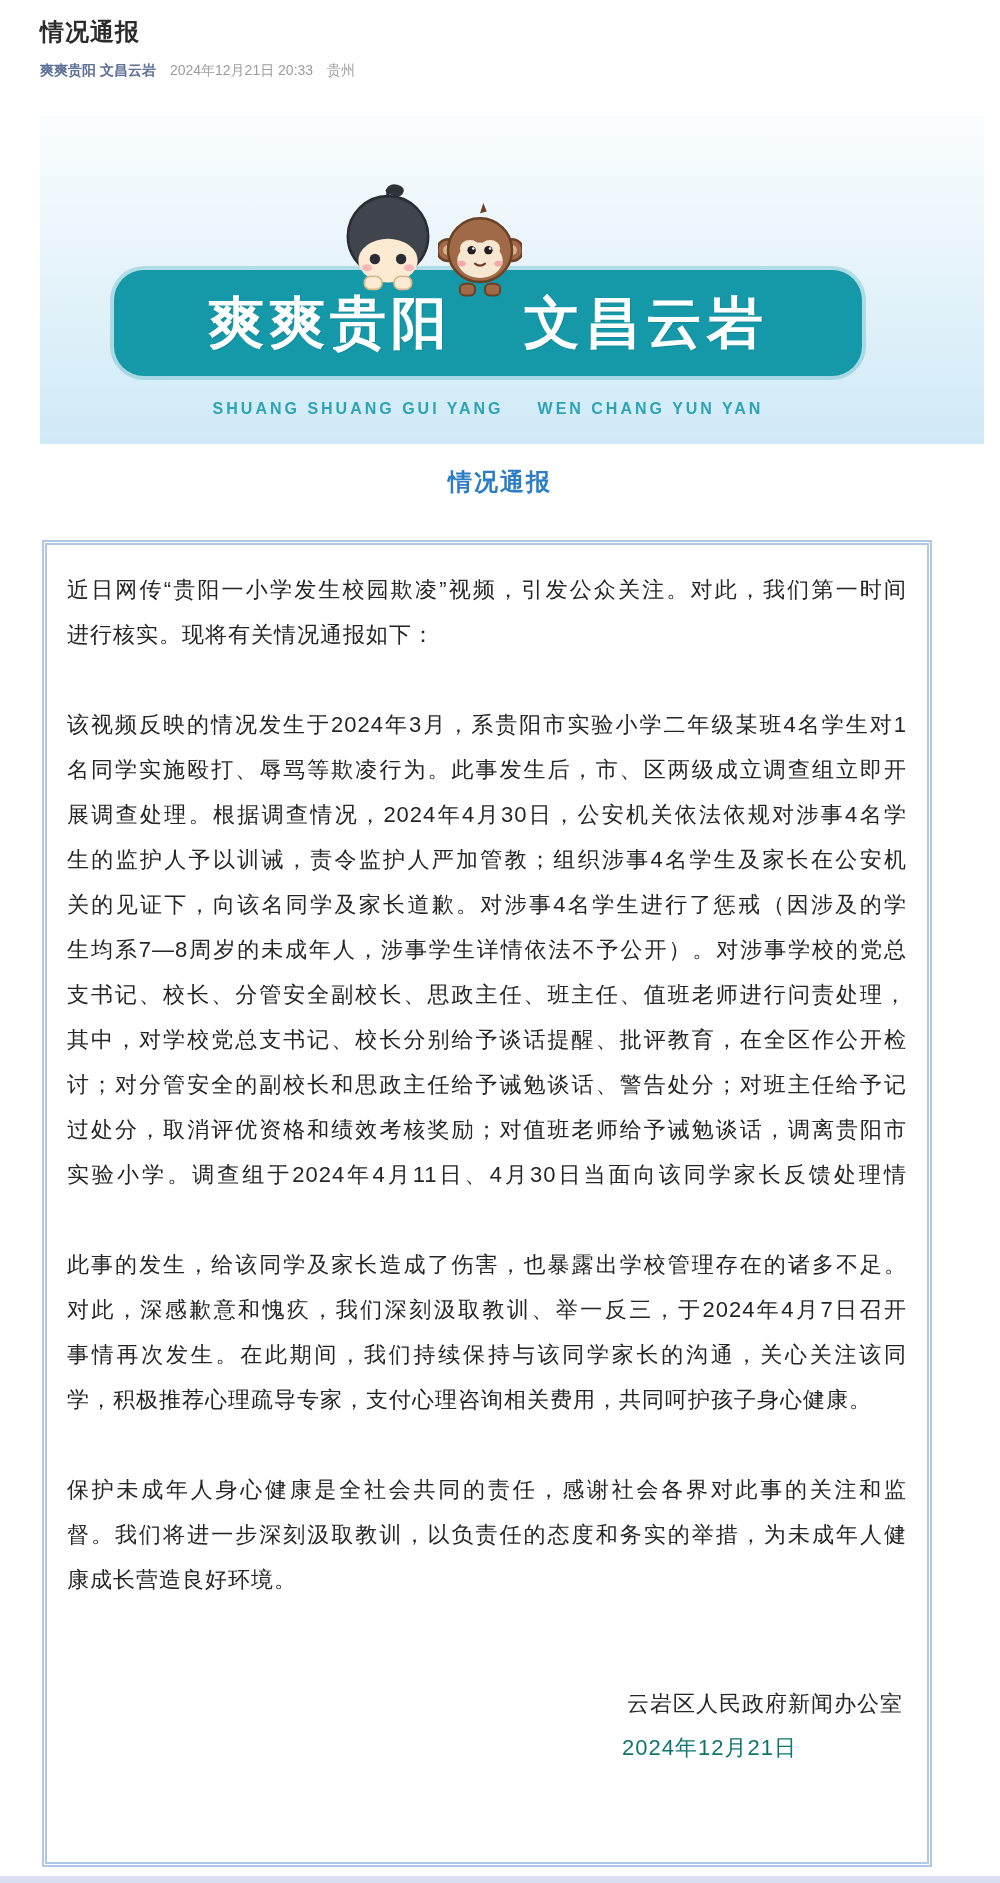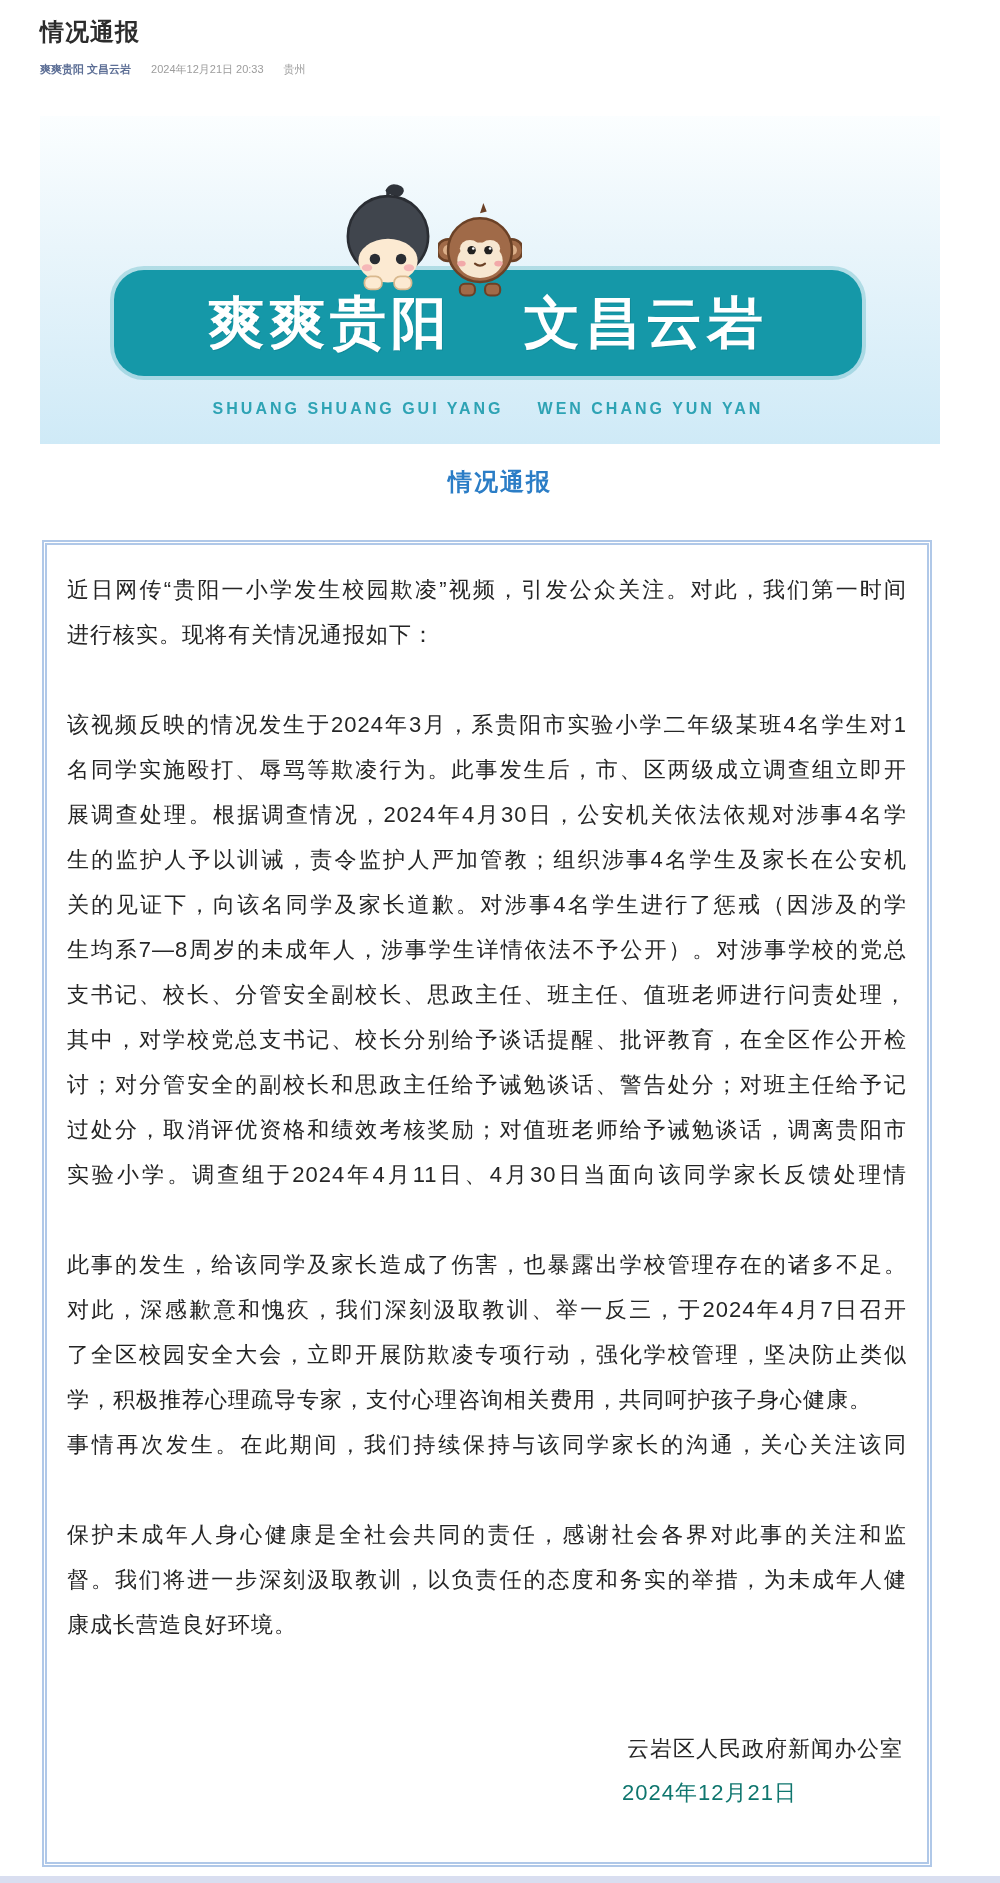--- a/index.html
+++ b/index.html
@@ -6,29 +6,30 @@
   #page{
     position:relative;width:1000px;height:1883px;background:#ffffff;overflow:hidden;
     font-family:"Liberation Sans","DejaVu Sans",sans-serif;
   }
   
   .article-title{
     position:absolute;left:40px;top:16px;font-size:24px;font-weight:700;color:#2c2c2c;
     letter-spacing:1px;margin:0;
   }
   .byline{
-    position:absolute;left:40px;top:62px;font-size:11px;display:flex;gap:20px;align-items:flex-end;
+    position:absolute;left:40px;top:62px;font-size:14px;display:flex;gap:14px;align-items:flex-end;
   }
   .byline .account{color:#5d6f96;font-weight:600;cursor:pointer;}
   .byline .pubdate{color:#9c9c9c;}
   .byline .location{color:#9c9c9c;}
   
   .banner{
     position:absolute;left:40px;top:116px;width:900px;height:328px;
     background:linear-gradient(180deg,#fbfeff 0%,#e9f5fb 40%,#cfeaf7 100%);
+    padding-left:44px;
   }
   .pill{
     position:absolute;left:74px;top:154px;width:748px;height:106px;
     background:#1598a8;border-radius:30px;
     display:flex;align-items:center;justify-content:center;gap:72px;
     box-shadow:0 0 0 4px rgba(21,152,168,0.25);
   }
   .pill span{
     color:#ffffff;font-size:56px;font-weight:900;letter-spacing:5px;line-height:1;
     text-shadow:1px 1px 0 rgba(0,60,70,0.15);
@@ -142,23 +143,22 @@
           <div class="line fill">生均系7—8周岁的未成年人，涉事学生详情依法不予公开）。对涉事学校的党总</div>
           <div class="line fill">支书记、校长、分管安全副校长、思政主任、班主任、值班老师进行问责处理，</div>
           <div class="line fill">其中，对学校党总支书记、校长分别给予谈话提醒、批评教育，在全区作公开检</div>
           <div class="line fill">讨；对分管安全的副校长和思政主任给予诫勉谈话、警告处分；对班主任给予记</div>
           <div class="line fill">过处分，取消评优资格和绩效考核奖励；对值班老师给予诫勉谈话，调离贵阳市</div>
           <div class="line fill">实验小学。调查组于2024年4月11日、4月30日当面向该同学家长反馈处理情</div>
         </div>
         <div class="para">
           <div class="line fill">此事的发生，给该同学及家长造成了伤害，也暴露出学校管理存在的诸多不足。</div>
           <div class="line fill">对此，深感歉意和愧疚，我们深刻汲取教训、举一反三，于2024年4月7日召开</div>
-          <div class="line fill">了全区校园安全大会，立即开展防欺凌专项行动，强化学校管理，坚决防止类似</div>
+          <div class="line fill">事情再次发生。在此期间，我们持续保持与该同学家长的沟通，关心关注该同</div>
           <div class="line tail">学，积极推荐心理疏导专家，支付心理咨询相关费用，共同呵护孩子身心健康。</div>
-          <div class="line fill">事情再次发生。在此期间，我们持续保持与该同学家长的沟通，关心关注该同</div>
         </div>
         <div class="para">
           <div class="line fill">保护未成年人身心健康是全社会共同的责任，感谢社会各界对此事的关注和监</div>
           <div class="line fill">督。我们将进一步深刻汲取教训，以负责任的态度和务实的举措，为未成年人健</div>
           <div class="line tail">康成长营造良好环境。</div>
         </div>
       </div>
     <div class="signature">
       <div class="sig-office">云岩区人民政府新闻办公室</div>
       <div class="sig-date">2024年12月21日</div>

